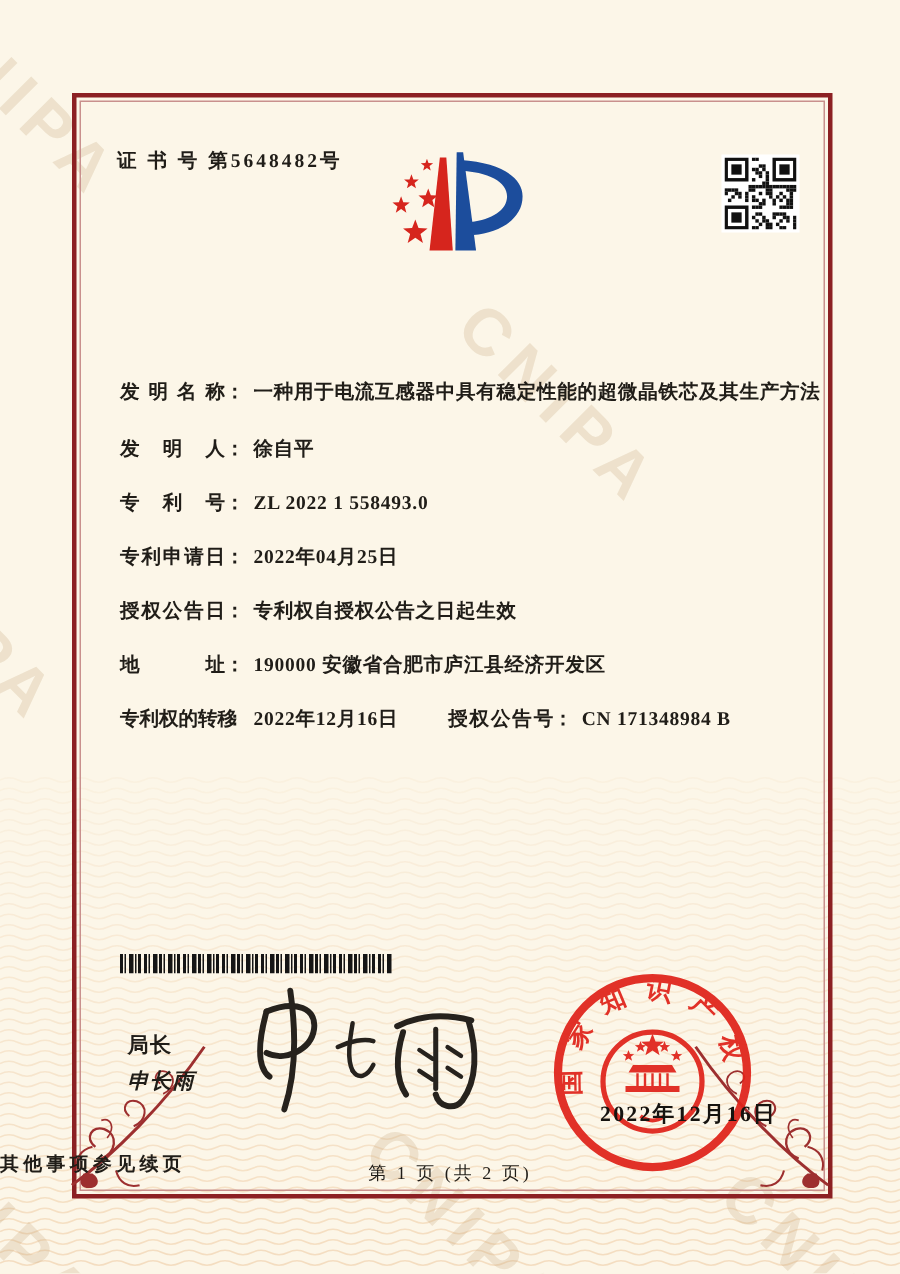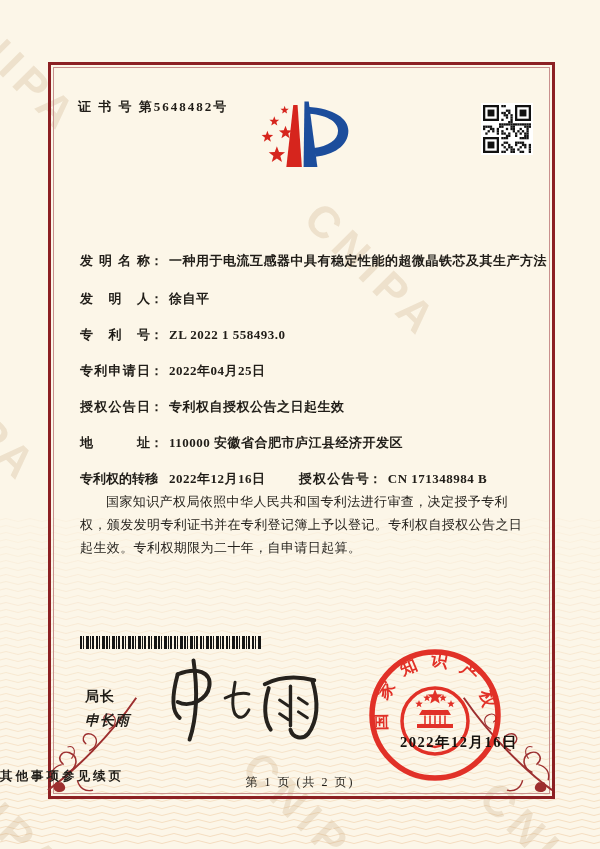--- a/index.html
+++ b/index.html
@@ -280,30 +280,29 @@
     <div class="frow" style="top:82px;">
       <span class="flabel">专利号</span><span class="fcolon">：</span><span class="fval">ZL 2022 1 558493.0</span>
     </div>
     <div class="frow" style="top:118px;">
       <span class="flabel">专利申请日</span><span class="fcolon">：</span><span class="fval">2022年04月25日</span>
     </div>
     <div class="frow" style="top:154px;">
       <span class="flabel">授权公告日</span><span class="fcolon">：</span><span class="fval">专利权自授权公告之日起生效</span>
     </div>
     <div class="frow" style="top:190px;">
-      <span class="flabel">地址</span><span class="fcolon">：</span><span class="fval">110000 安徽省合肥市庐江县经济开发区</span>
+      <span class="flabel">地址</span><span class="fcolon">：</span><span class="fval">190000 安徽省合肥市庐江县经济开发区</span>
     </div>
     <div class="frow" style="top:226px;">
       <span><span class="flabel">专利权的转移</span><span class="fcolon">：</span><span class="fval">2022年12月16日</span></span>
       <span class="fgroup2"><span class="flabel">授权公告号</span><span class="fcolon">：</span><span class="fval">CN 171348984 B</span></span>
     </div>
   </div>
 
   <div class="paras">
-    <p>国家知识产权局依照中华人民共和国专利法进行审查，决定授予专利权，颁发发明专利证书并在专利登记簿上予以登记。专利权自授权公告之日起生效。专利权期限为二十年，自申请日起算。</p>
   </div>
 
   <svg class="barcode" id="barcode" width="182" height="13" viewBox="0 0 182 13">
       <rect x="0" y="0" width="2" height="13" fill="#151515"></rect>
       <rect x="3" y="0" width="1" height="13" fill="#151515"></rect>
       <rect x="6" y="0" width="3" height="13" fill="#151515"></rect>
       <rect x="10" y="0" width="1" height="13" fill="#151515"></rect>
       <rect x="12" y="0" width="2" height="13" fill="#151515"></rect>
       <rect x="16" y="0" width="2" height="13" fill="#151515"></rect>
       <rect x="19" y="0" width="1" height="13" fill="#151515"></rect>

